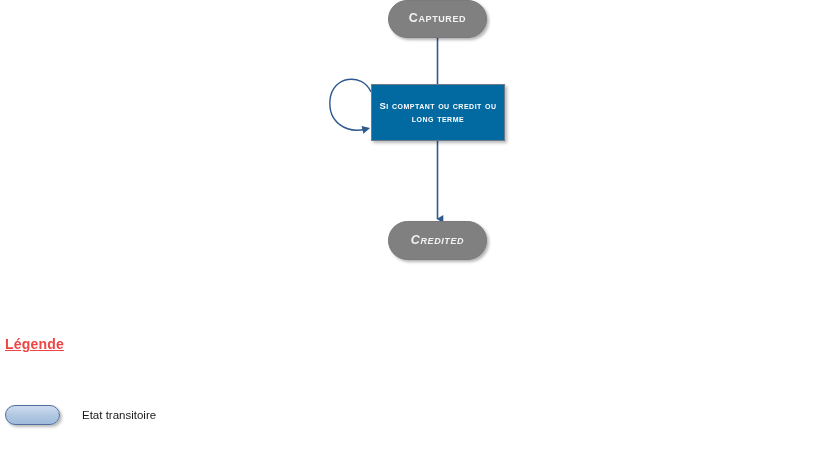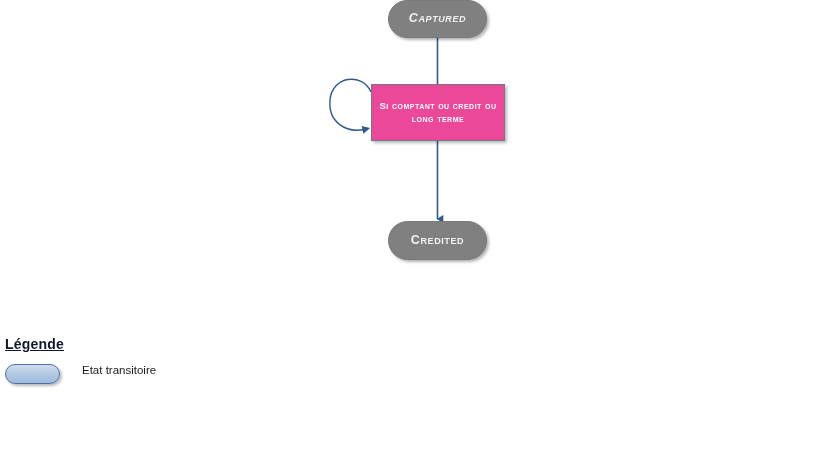--- a/index.html
+++ b/index.html
@@ -45,21 +45,21 @@
   .node-final .node-label {
     font-size: 12.5px;
     font-weight: 600;
     font-variant: small-caps;
     letter-spacing: 0.6px;
     color: #f2f2f2;
     line-height: 1.1;
   }
 
   .node-mode {
-    background: #ec4899;
+    background: #0369a1;
     border: 1px solid #6d7a88;
     box-shadow: 2px 2px 3px rgba(0,0,0,0.28);
     color: #ffffff;
   }
 
   .node-mode .node-label {
     font-size: 9.5px;
     font-weight: 600;
     font-variant: small-caps;
     letter-spacing: 0.5px;
@@ -81,30 +81,32 @@
   
   #legend {
     position: absolute;
     left: 5px;
     top: 336px;
     width: 330px;
   }
   .legend-title {
     font-size: 14px;
     font-weight: 700;
-    color: #0f172a;
+    color: #ef4444;
     text-decoration: underline;
     letter-spacing: 0.2px;
     margin: 0 0 14px 0;
   }
   .legend-row {
     position: absolute;
     left: 0;
     height: 22px;
     display: flex;
+    align-items: center;
+    margin-top: 40px;
   }
   .legend-swatch {
     width: 55px;
     height: 20px;
     box-sizing: border-box;
     flex: 0 0 auto;
   }
   .sw-transitoire {
     border-radius: 999px;
     background: linear-gradient(to bottom, #cfdcee 0%, #b2c8e2 50%, #9fbbdc 100%);
@@ -144,29 +146,29 @@
       </marker>
     </defs>
 
     <line x1="437.5" y1="38" x2="437.5" y2="84" stroke="#2e5a8e" stroke-width="1.6"></line>
 
     <line x1="437.5" y1="141" x2="437.5" y2="219" stroke="#2e5a8e" stroke-width="1.6" marker-end="url(#arrowBlue)"></line>
 
     <path d="M 371 92 C 362 72, 332 76, 330 100 C 328 122, 346 134, 366 129" fill="none" stroke="#2e5a8e" stroke-width="1.4" marker-end="url(#arrowBlueLoop)"></path>
   </svg>
 
-  <div class="node node-final" style="left:388px; top:0px; width:99px; height:38px;font-style:italic;">
+  <div class="node node-final" style="left:388px; top:0px; width:99px; height:38px;">
     <span class="node-label">Captured</span>
   </div>
 
   <div class="node node-mode" style="left:371px; top:84px; width:134px; height:57px;">
     <span class="node-label">Si comptant ou credit ou long terme</span>
   </div>
 
-  <div class="node node-final" style="left:388px; top:221px; width:99px; height:39px;">
+  <div class="node node-final" style="left:388px; top:221px; width:99px; height:39px;font-style:italic;">
     <span class="node-label">Credited</span>
   </div>
 
 
 
   <div id="legend">
     <div class="legend-title">Légende</div>
 
     <div class="legend-row" style="top:28px;">
       <span class="legend-swatch sw-transitoire"></span>

